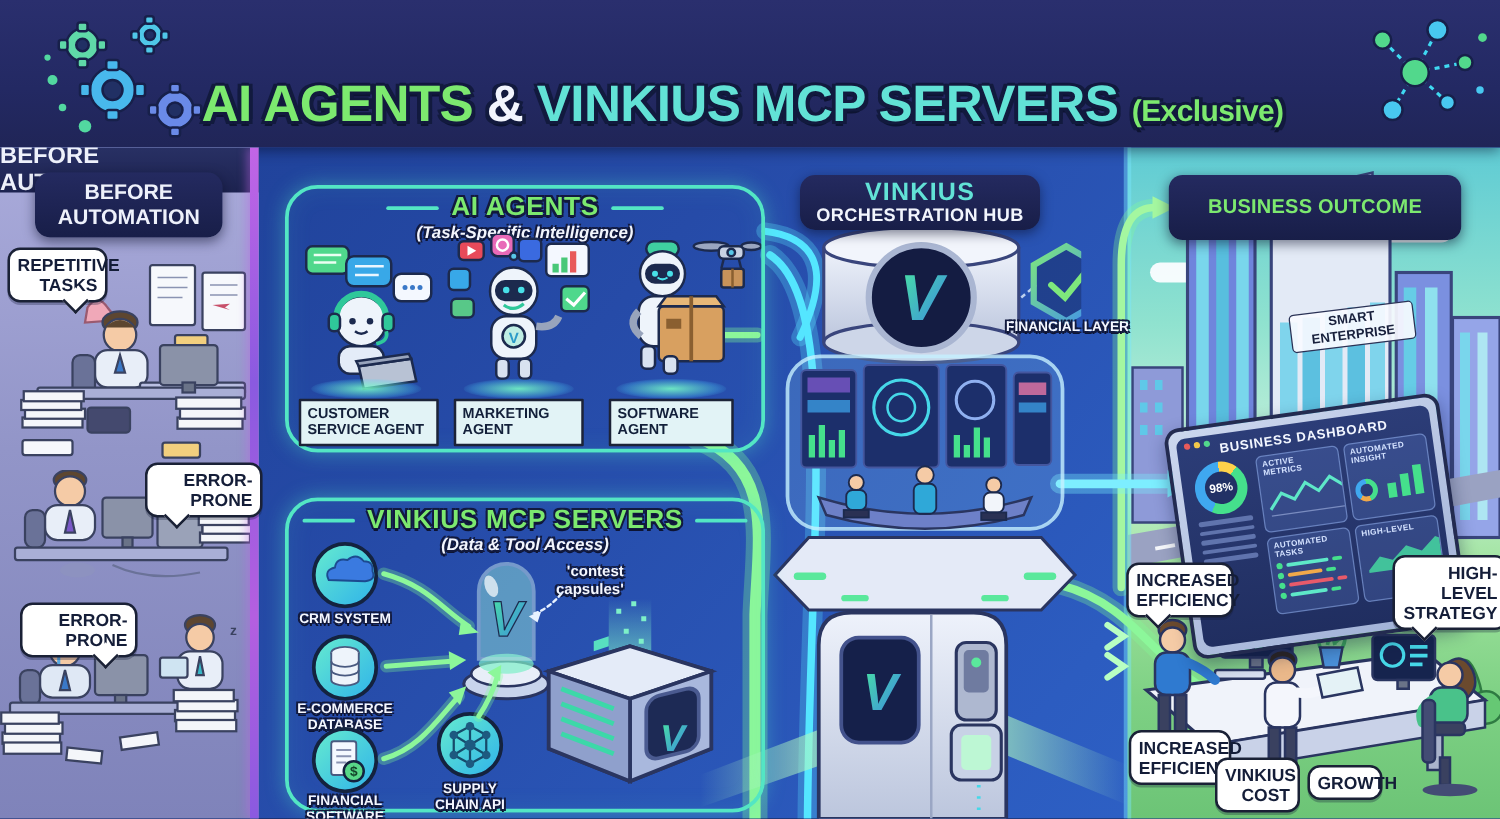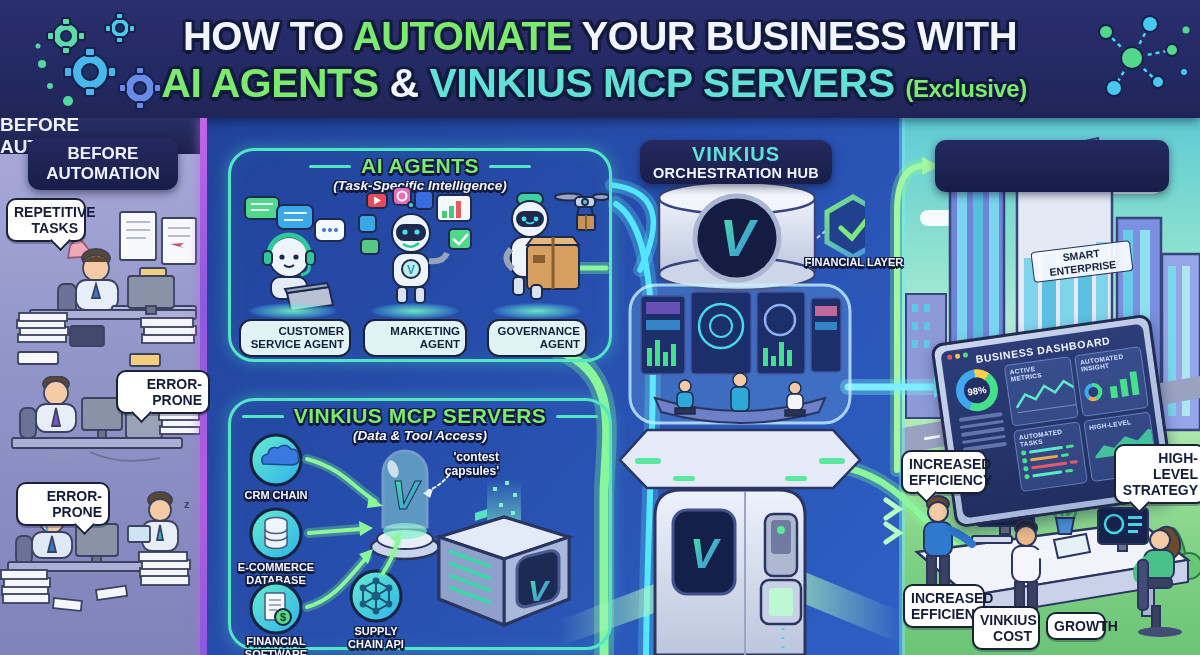--- a/index.html
+++ b/index.html
@@ -32,22 +32,22 @@
   .lp-head .txt{font-size:17px;font-weight:900;color:#eef1fb;text-align:center;line-height:1.2;}
   .lp-foot{left:0;bottom:0;width:207px;height:36px;background:linear-gradient(180deg,#283064,#1d2350);
     display:flex;align-items:center;justify-content:center;font-size:19px;font-weight:900;color:#eef1fb;}
   
   .plate{position:absolute;background:#fff;border:2.5px solid #1a2136;border-radius:10px;
     color:#141d38;font-weight:900;text-align:right;padding:4px 6px;font-size:14px;line-height:1.15;
     box-shadow:0 2px 0 rgba(20,25,55,.3);z-index:30;}
   .tail-bl::after,.tail-br::after{content:"";position:absolute;bottom:-8px;width:13px;height:13px;background:#fff;
     border-right:2.5px solid #1a2136;border-bottom:2.5px solid #1a2136;transform:rotate(45deg);}
   .tail-bl::after{left:16px;} .tail-br::after{right:16px;}
-  .tag{position:absolute;background:#e2f3f6;border:2.5px solid #1c2338;border-radius:12px;
-    font-weight:900;color:#13203a;font-size:11.5px;line-height:1.15;padding:4px 5px;text-align:right;}
+  .tag{position:absolute;background:#e2f3f6;border:2.5px solid #1c2338;border-radius:1px;
+    font-weight:900;color:#13203a;font-size:11.5px;line-height:1.15;padding:4px 5px;text-align:left;}
   .navybox{position:absolute;background:linear-gradient(180deg,#242a60,#181e48);border-radius:12px;
     display:flex;flex-direction:column;align-items:center;justify-content:center;
     box-shadow:0 3px 9px rgba(8,12,38,.5);z-index:20;}
   
   .sec{position:absolute;border:3px solid #53e6c4;border-radius:26px;
     box-shadow:0 0 16px rgba(80,230,200,.4), inset 0 0 20px rgba(80,230,200,.10);z-index:12;}
   .sec-title{position:absolute;top:3px;left:0;right:0;text-align:center;font-size:21px;
     font-weight:900;letter-spacing:.5px;display:flex;align-items:center;justify-content:center;gap:10px;}
   .sec-title .dash{width:42px;height:3px;background:#53e6c4;border-radius:2px;}
   .sec-sub{position:absolute;top:27px;left:0;right:0;text-align:center;font-size:13.5px;font-weight:800;color:#f2f5fd;font-style:italic;}
@@ -217,23 +217,20 @@
 
       <path d="M 886 500 l 13 9 l -13 9" stroke="#b8ffc2" stroke-width="5"></path>
       <path d="M 886 524 l 13 9 l -13 9" stroke="#b8ffc2" stroke-width="5"></path>
 
       <polygon points="657,583 560,620 560,646 657,612" fill="url(#beamGL)" stroke="none" opacity=".8"></polygon>
       <polygon points="795,568 902,612 902,644 795,600" fill="url(#beamG)" stroke="none" opacity=".8"></polygon>
     </g>
   </svg>
 
   <div class="abs titleband">
-    <div class="abs t1 out1">
-      <span class="whitec">HOW TO </span><span class="grn">AUTOMATE</span><span class="whitec"> YOUR BUSINESS WITH</span>
-    </div>
     <div class="abs t2 out1">
       <span class="grn">AI AGENTS</span><span class="whitec"> &amp; </span><span class="tealc">VINKIUS MCP SERVERS</span>
       <span class="excl grn">(Exclusive)</span>
     </div>
     <svg class="abs" style="left:28px;top:6px;" width="135" height="108" viewBox="0 0 135 108">
       <g stroke="#17204a" stroke-width="2">
         <circle cx="38" cy="30" r="13" fill="#5fd9a8"></circle>
           <circle cx="38" cy="30" r="5" fill="#213064"></circle>
         <g fill="#5fd9a8">
             <rect x="34" y="12" width="8" height="7" rx="2"></rect>
@@ -503,36 +500,36 @@
           <rect x="48" y="96" width="11" height="14" rx="4" fill="#d8e2f0"></rect>
       </g>
     </svg>
 
     <div class="glow-pad" style="left:18px;top:152px;width:88px;"></div>
     <div class="glow-pad" style="left:140px;top:152px;width:88px;"></div>
     <div class="glow-pad" style="left:262px;top:152px;width:88px;"></div>
 
     <div class="tag" style="left:8px;top:168px;width:112px;"><span>CUSTOMER SERVICE AGENT</span></div>
     <div class="tag" style="left:132px;top:168px;width:104px;"><span>MARKETING AGENT</span></div>
-    <div class="tag" style="left:256px;top:168px;width:100px;"><span>GOVERNANCE AGENT</span></div>
+    <div class="tag" style="left:256px;top:168px;width:100px;"><span>SOFTWARE AGENT</span></div>
   </div>
 
   <div class="sec" style="left:228px;top:398px;width:384px;height:252px;">
     <div class="sec-title">
       <span class="dash"></span>
       <span class="grn out2">VINKIUS MCP SERVERS</span>
       <span class="dash"></span>
     </div>
     <div class="sec-sub out2">(Data &amp; Tool Access)</div>
 
     <svg class="abs" style="left:18px;top:32px;" width="54" height="54" viewBox="0 0 54 54">
       <circle cx="27" cy="27" r="25" fill="url(#tealGrad)" stroke="#14233f" stroke-width="3"></circle>
       <path d="M 14 31 q -4 -8 5 -10 q 1 -8 10 -6 q 7 -6 13 1 q 8 0 7 8 q 3 7 -6 8 z" fill="#3a7ae0" stroke="#1c4a90" stroke-width="1.5"></path>
     </svg>
-    <div class="srclabel out2" style="left:4px;top:88px;width:82px;"><span>CRM CHAIN</span></div>
+    <div class="srclabel out2" style="left:4px;top:88px;width:82px;"><span>CRM SYSTEM</span></div>
 
     <svg class="abs" style="left:18px;top:106px;" width="54" height="54" viewBox="0 0 54 54">
       <circle cx="27" cy="27" r="25" fill="url(#tealGrad)" stroke="#14233f" stroke-width="3"></circle>
       <g fill="#eef4fb" stroke="#4a5a80" stroke-width="1.5">
         <ellipse cx="27" cy="15" rx="11" ry="4.5"></ellipse>
         <path d="M 16 15 v 22 a 11 4.5 0 0 0 22 0 v -22"></path>
         <path d="M 16 22 a 11 4.5 0 0 0 22 0 M 16 29 a 11 4.5 0 0 0 22 0" fill="none"></path>
       </g>
     </svg>
     <div class="srclabel out2" style="left:0px;top:160px;width:90px;"><span>E-COMMERCE DATABASE</span></div>
@@ -712,20 +709,21 @@
     </g>
   </svg>
 
   <div class="navybox hub-banner">
     <div class="hub-l1 tealc">VINKIUS</div>
     <div class="hub-l2">ORCHESTRATION HUB</div>
   </div>
   <div class="abs gov-label out2"><span>FINANCIAL LAYER</span></div>
 
   <div class="navybox outcome-head">
+    <div class="l grn">BUSINESS OUTCOME</div>
   </div>
 
   <div class="abs smart-label"><span>SMART ENTERPRISE</span></div>
 
   <svg class="abs" style="left:902px;top:420px;" width="298" height="235" viewBox="0 0 298 235">
     <g stroke="#2a3560" stroke-width="2">
       <polygon points="15,132 238,102 286,140 66,176" fill="#f0f3fa" stroke-width="2.5"></polygon>
       <polygon points="66,176 286,140 286,162 66,198" fill="#c9d2e8"></polygon>
       <rect x="90" y="196" width="12" height="30" fill="#aab4cc"></rect>
         <rect x="240" y="162" width="12" height="34" fill="#aab4cc"></rect>

